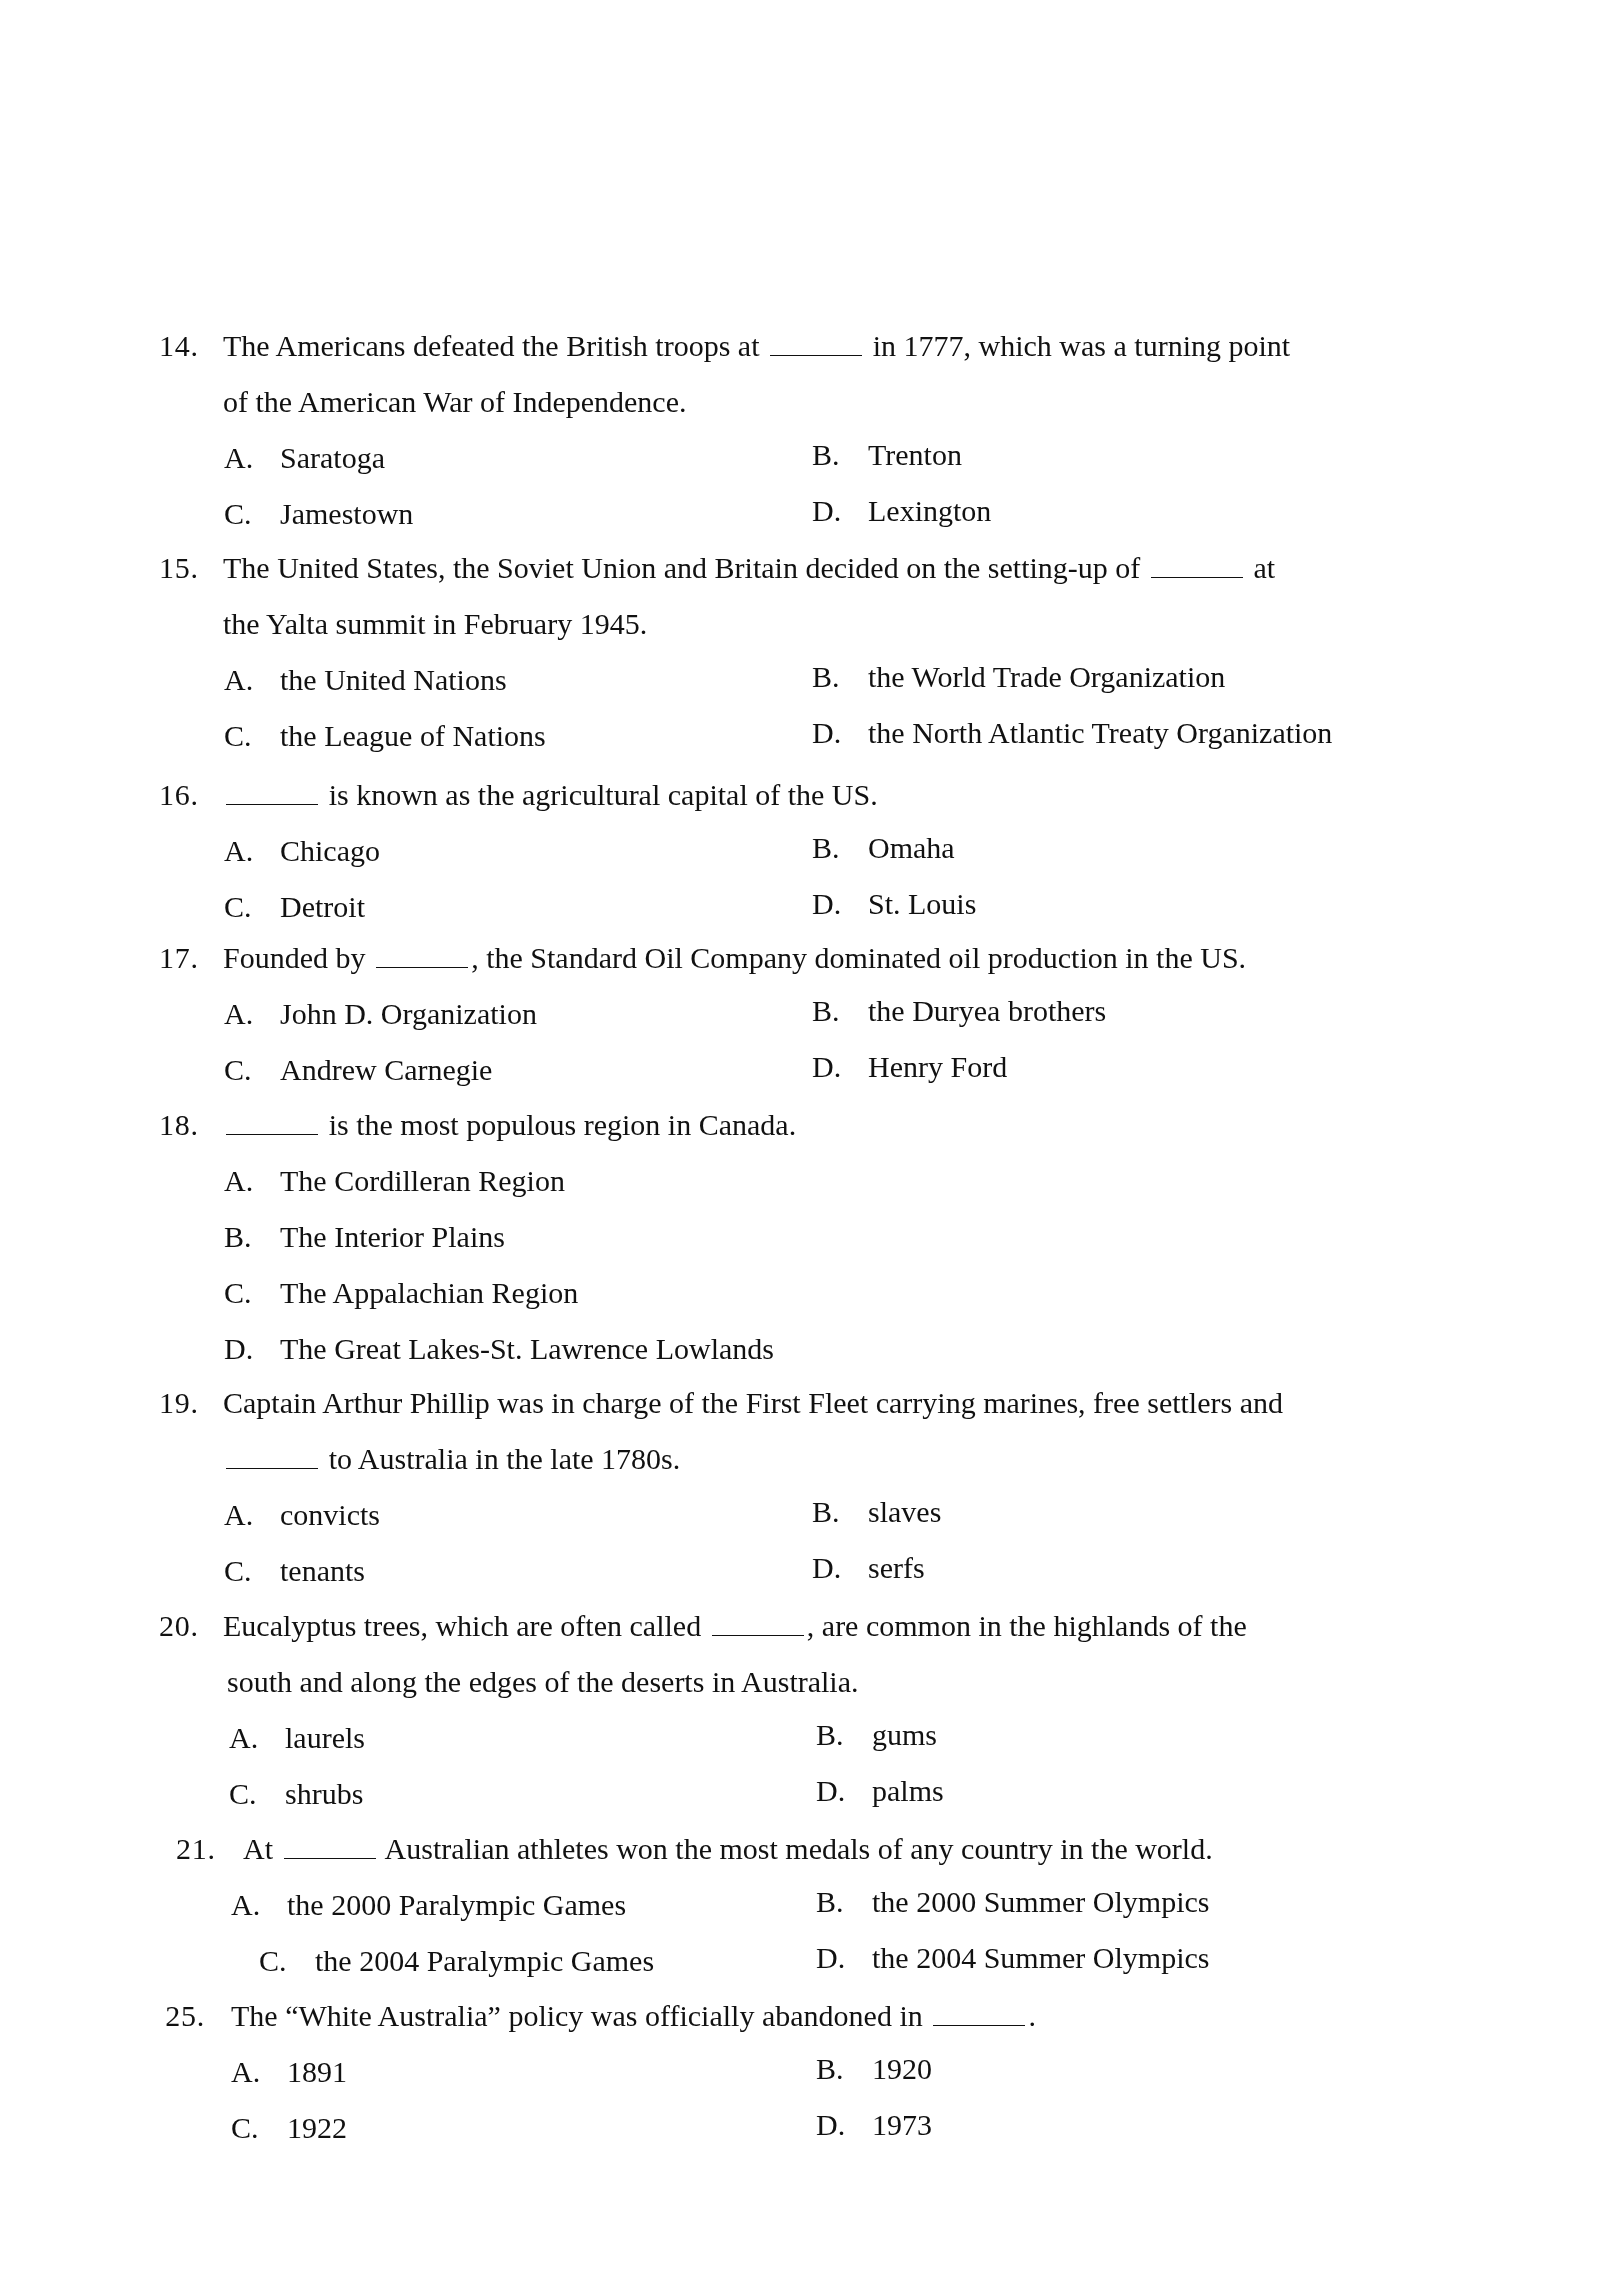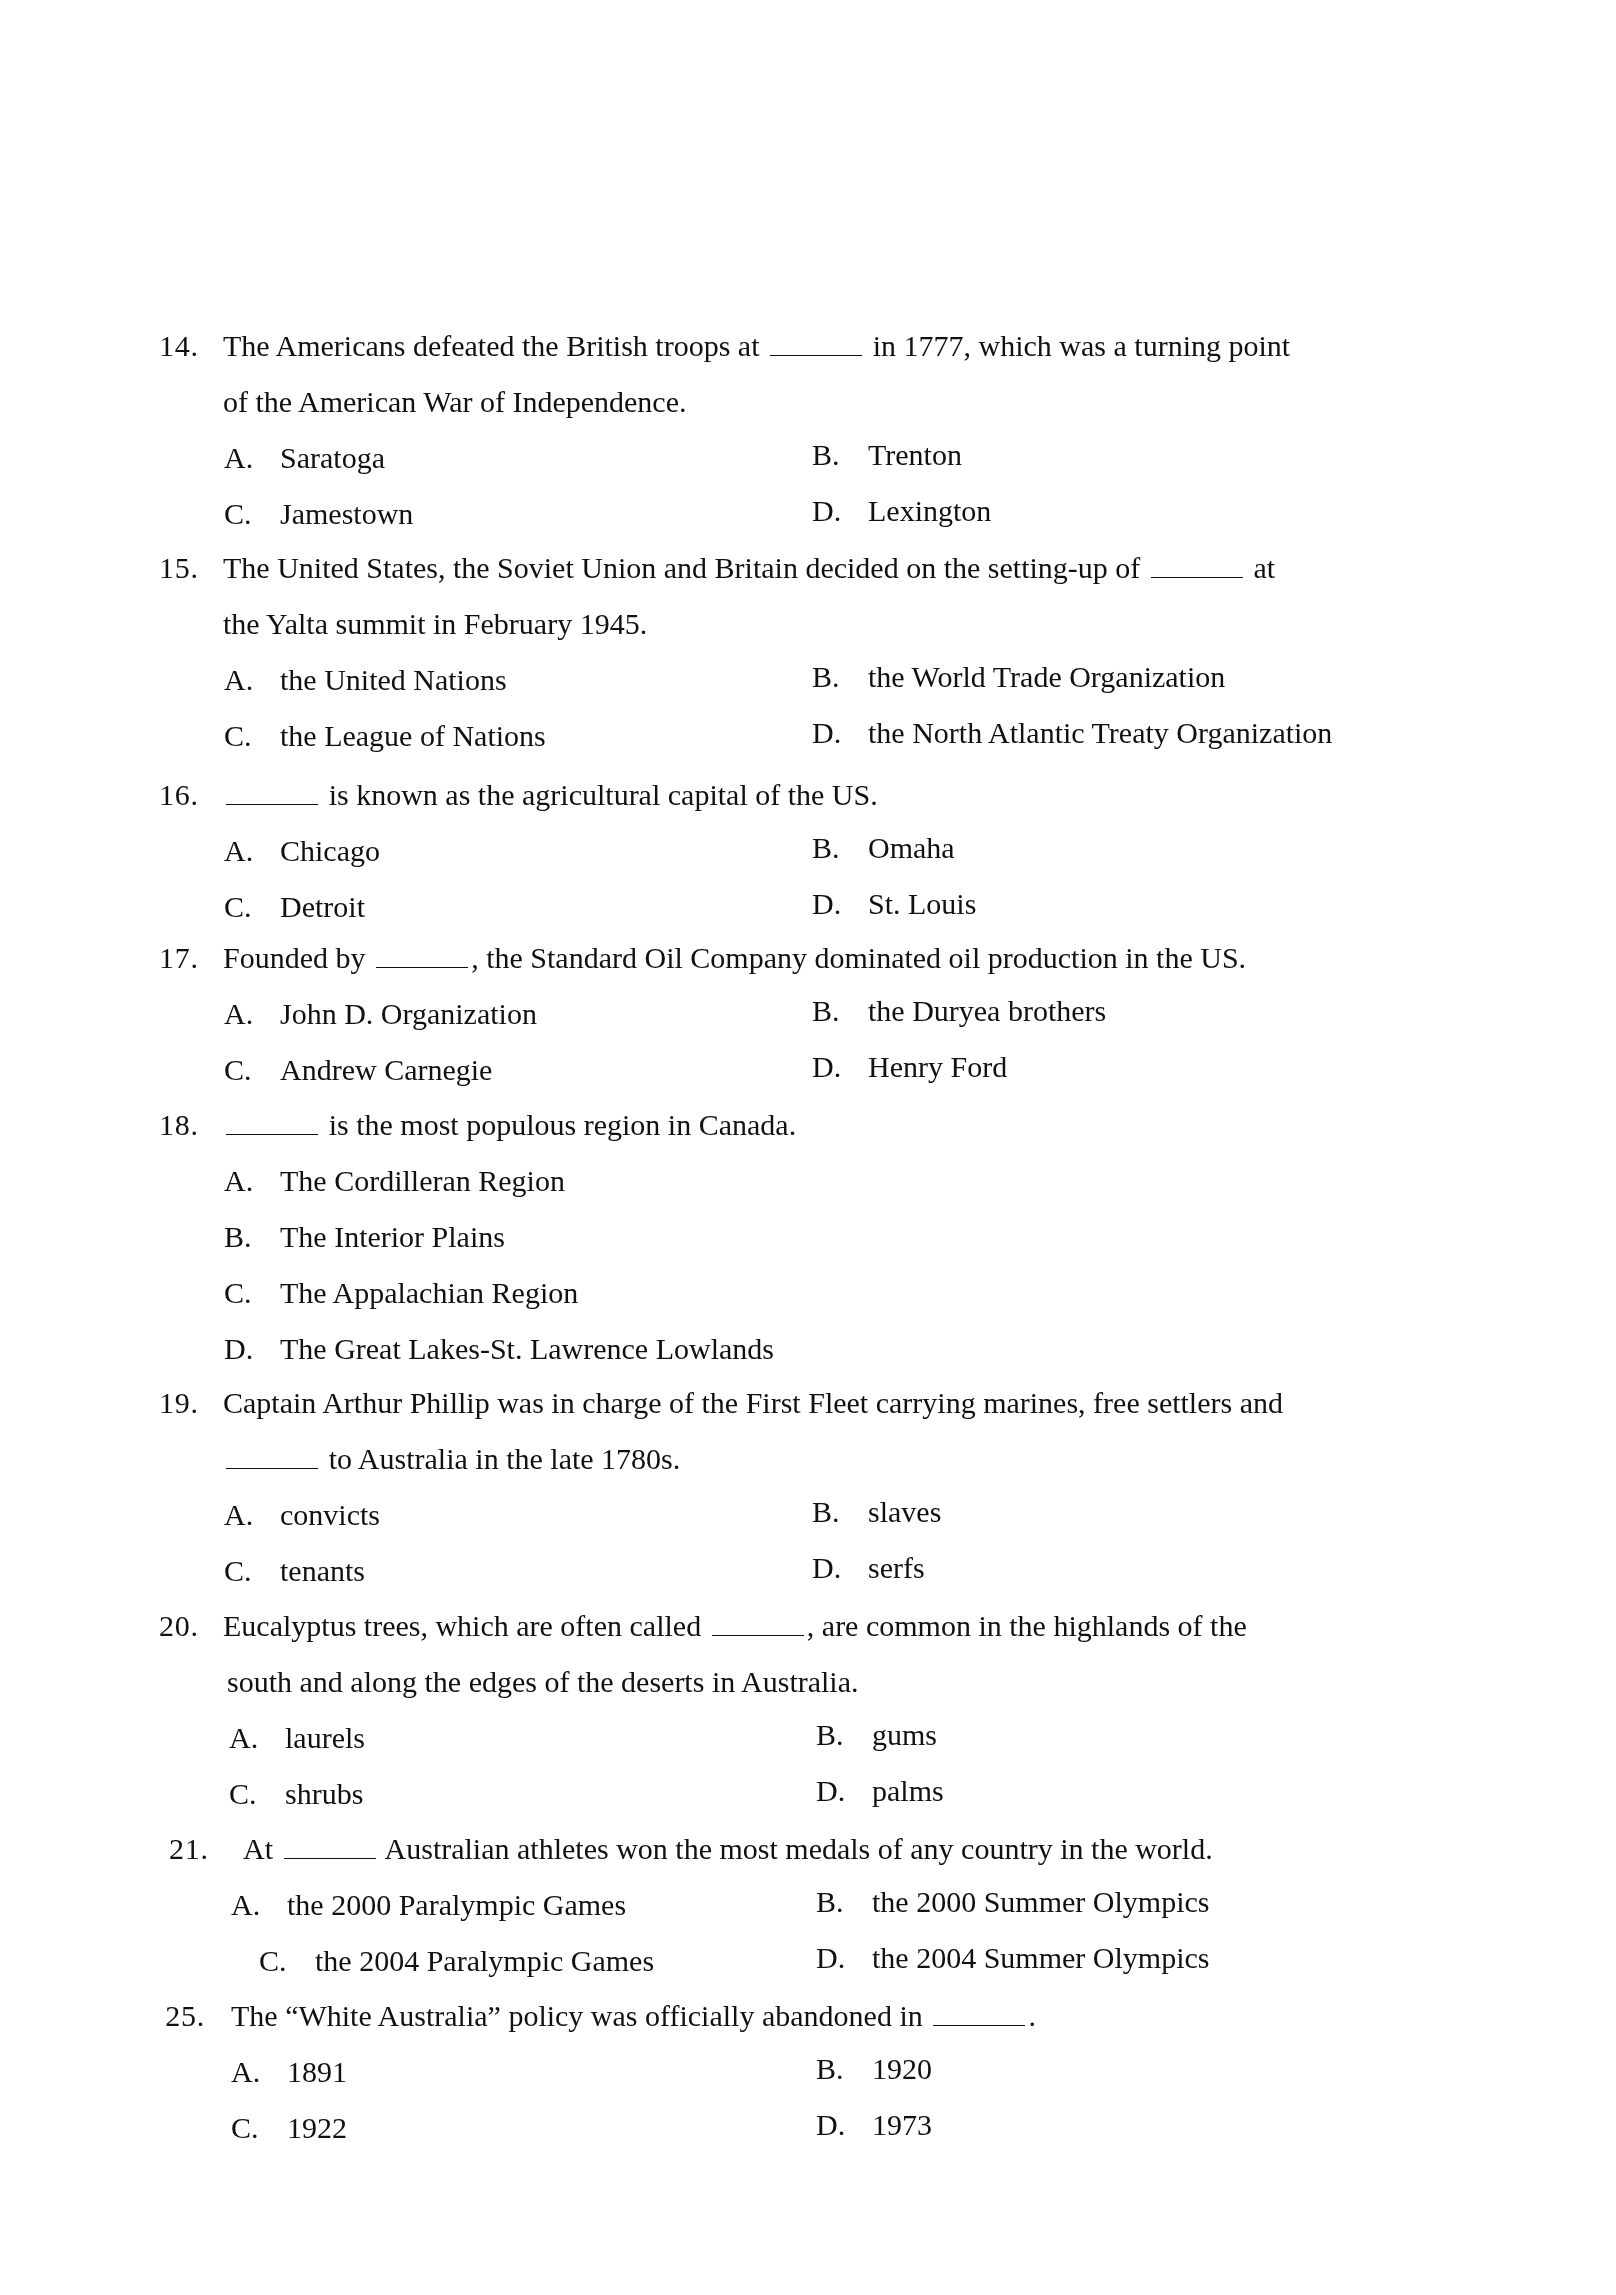--- a/index.html
+++ b/index.html
@@ -189,21 +189,21 @@
       <span class="opt col-b" style="left:657px;"><span class="opt-letter">B.</span><span>gums</span></span>
     </div>
     <div class="line">
       <span class="opt col-a" style="left:70px;"><span class="opt-letter">C.</span><span>shrubs</span></span>
       <span class="opt col-b" style="left:657px;"><span class="opt-letter">D.</span><span>palms</span></span>
     </div>
   </div>
 
   <div class="q" style="top:1821px;">
     <div class="line">
-      <span class="qnum" style="left:10px;">21.</span>
+      <span class="qnum" style="left:17px;">21.</span>
       <span class="qtext" style="left:84px;"><span>At</span> <span class="blank"></span> <span>Australian athletes won the most medals of any country in the world.</span></span>
     </div>
     <div class="line">
       <span class="opt col-a" style="left:72px;"><span class="opt-letter">A.</span><span>the 2000 Paralympic Games</span></span>
       <span class="opt col-b" style="left:657px;"><span class="opt-letter">B.</span><span>the 2000 Summer Olympics</span></span>
     </div>
     <div class="line">
       <span class="opt col-a" style="left:64px;margin-left:36px;"><span class="opt-letter">C.</span><span>the 2004 Paralympic Games</span></span>
       <span class="opt col-b" style="left:657px;"><span class="opt-letter">D.</span><span>the 2004 Summer Olympics</span></span>
     </div>

